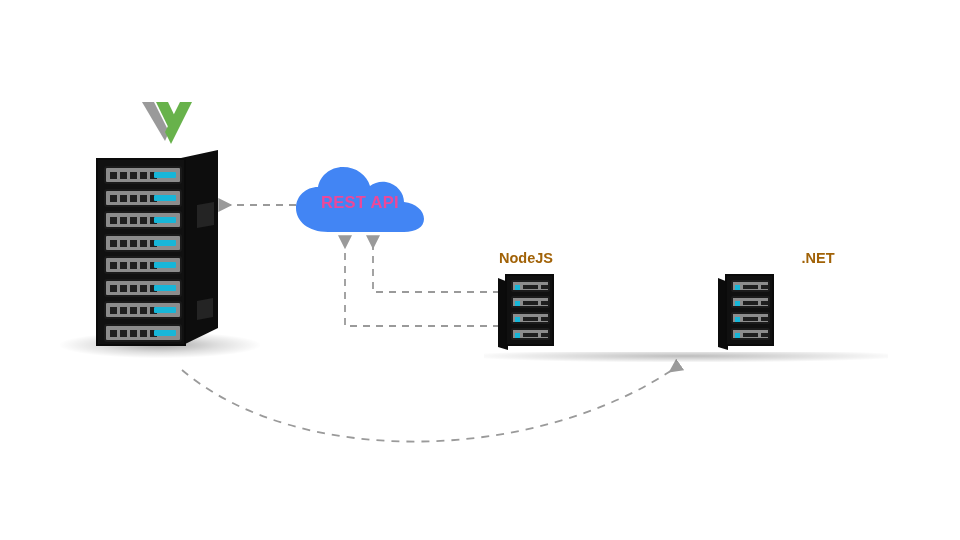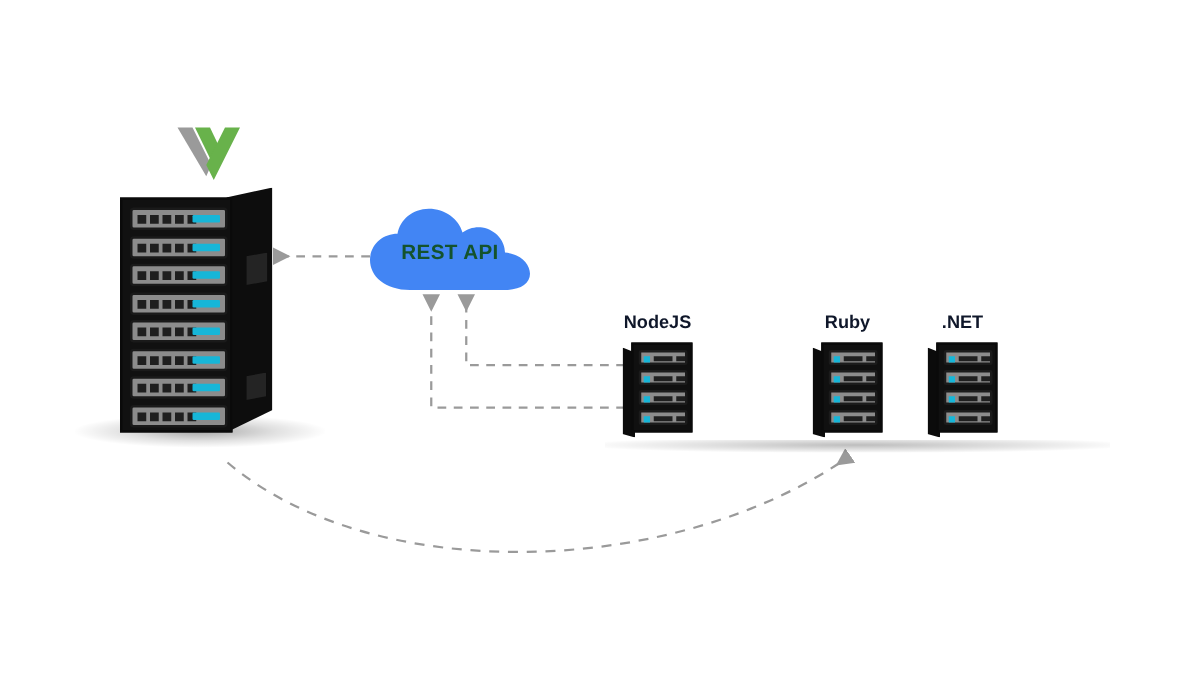--- a/index.html
+++ b/index.html
@@ -40,30 +40,30 @@
   }
   .bs-dots{position:absolute;left:4px;top:4px;display:flex;gap:3px;}
   .bs-dots i{display:block;width:7px;height:7px;background:#1f1f1f;}
   .bs-led{position:absolute;right:4px;top:4px;width:22px;height:6px;background:#17b6d8;border-radius:1px;}
 
   
   .cloud{position:absolute;left:292px;top:164px;width:136px;height:72px;}
   .cloud-label{
     position:absolute;left:0;top:0;width:136px;height:72px;
     display:flex;align-items:center;justify-content:center;
-    color:#14532d;font-size:16.5px;font-weight:bold;letter-spacing:.3px;
+    color:#ec4899;font-size:16.5px;font-weight:bold;letter-spacing:.3px;
     padding-top:4px;box-sizing:border-box;
   }
 
   
   .smallrow{position:absolute;left:498px;top:248px;width:386px;height:112px;}
   .srv{position:absolute;top:26px;width:56px;height:76px;}
   .srv-label{
     position:absolute;top:-24px;width:100%;text-align:center;
-    font-size:14.5px;font-weight:bold;color:#0f172a;white-space:nowrap;
+    font-size:14.5px;font-weight:bold;color:#a16207;white-space:nowrap;
   }
   .srv-side{position:absolute;left:0;top:4px;width:10px;height:72px;background:#0b0b0b;
     clip-path:polygon(0 0,100% 4px,100% 100%,0 96%);}
   .srv-front{position:absolute;left:7px;top:0;width:49px;height:72px;
     background:#101010;border:2px solid #0a0a0a;box-sizing:border-box;}
   .srv-slot{position:absolute;left:4px;width:39px;height:12px;background:#8c8c8c;
     border:2px solid #1b1b1b;border-radius:2px;box-sizing:border-box;}
   .srv-led{position:absolute;left:2px;top:2.5px;width:5px;height:5px;background:#17b6d8;}
   .srv-bar{position:absolute;left:10px;top:3px;width:15px;height:4px;background:#1f1f1f;}
   .srv-bar2{position:absolute;left:28px;top:3px;width:7px;height:4px;background:#1f1f1f;}
@@ -224,47 +224,21 @@
             <div class="srv-bar"></div>
             <div class="srv-bar2"></div>
           </div>
           <div class="srv-slot" style="top: 52px;">
             <div class="srv-led"></div>
             <div class="srv-bar"></div>
             <div class="srv-bar2"></div>
           </div>
         </div>
       </div>
-      <div class="srv" style="left: 152px;">
-        <div class="srv-label">Ruby</div>
-        <div class="srv-side"></div>
-        <div class="srv-front">
-          <div class="srv-slot" style="top: 4px;">
-            <div class="srv-led"></div>
-            <div class="srv-bar"></div>
-            <div class="srv-bar2"></div>
-          </div>
-          <div class="srv-slot" style="top: 20px;">
-            <div class="srv-led"></div>
-            <div class="srv-bar"></div>
-            <div class="srv-bar2"></div>
-          </div>
-          <div class="srv-slot" style="top: 36px;">
-            <div class="srv-led"></div>
-            <div class="srv-bar"></div>
-            <div class="srv-bar2"></div>
-          </div>
-          <div class="srv-slot" style="top: 52px;">
-            <div class="srv-led"></div>
-            <div class="srv-bar"></div>
-            <div class="srv-bar2"></div>
-          </div>
-        </div>
-      </div>
-      <div class="srv" style="left: 244px;">
+      <div class="srv" style="left: 220px; padding-left: 48px;">
         <div class="srv-label">.NET</div>
         <div class="srv-side"></div>
         <div class="srv-front">
           <div class="srv-slot" style="top: 4px;">
             <div class="srv-led"></div>
             <div class="srv-bar"></div>
             <div class="srv-bar2"></div>
           </div>
           <div class="srv-slot" style="top: 20px;">
             <div class="srv-led"></div>

